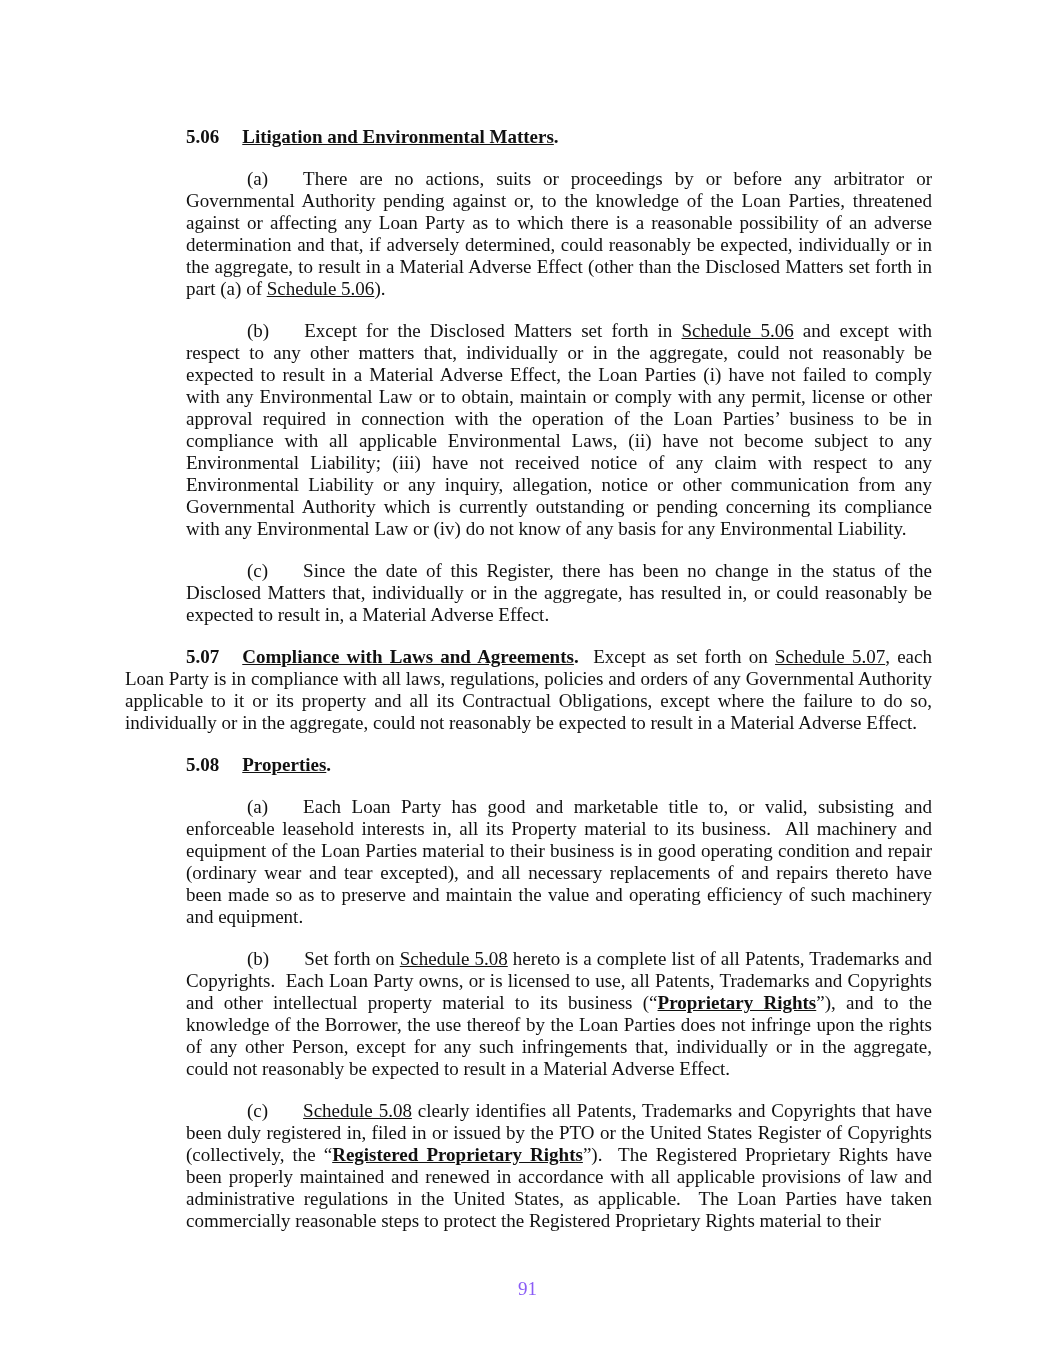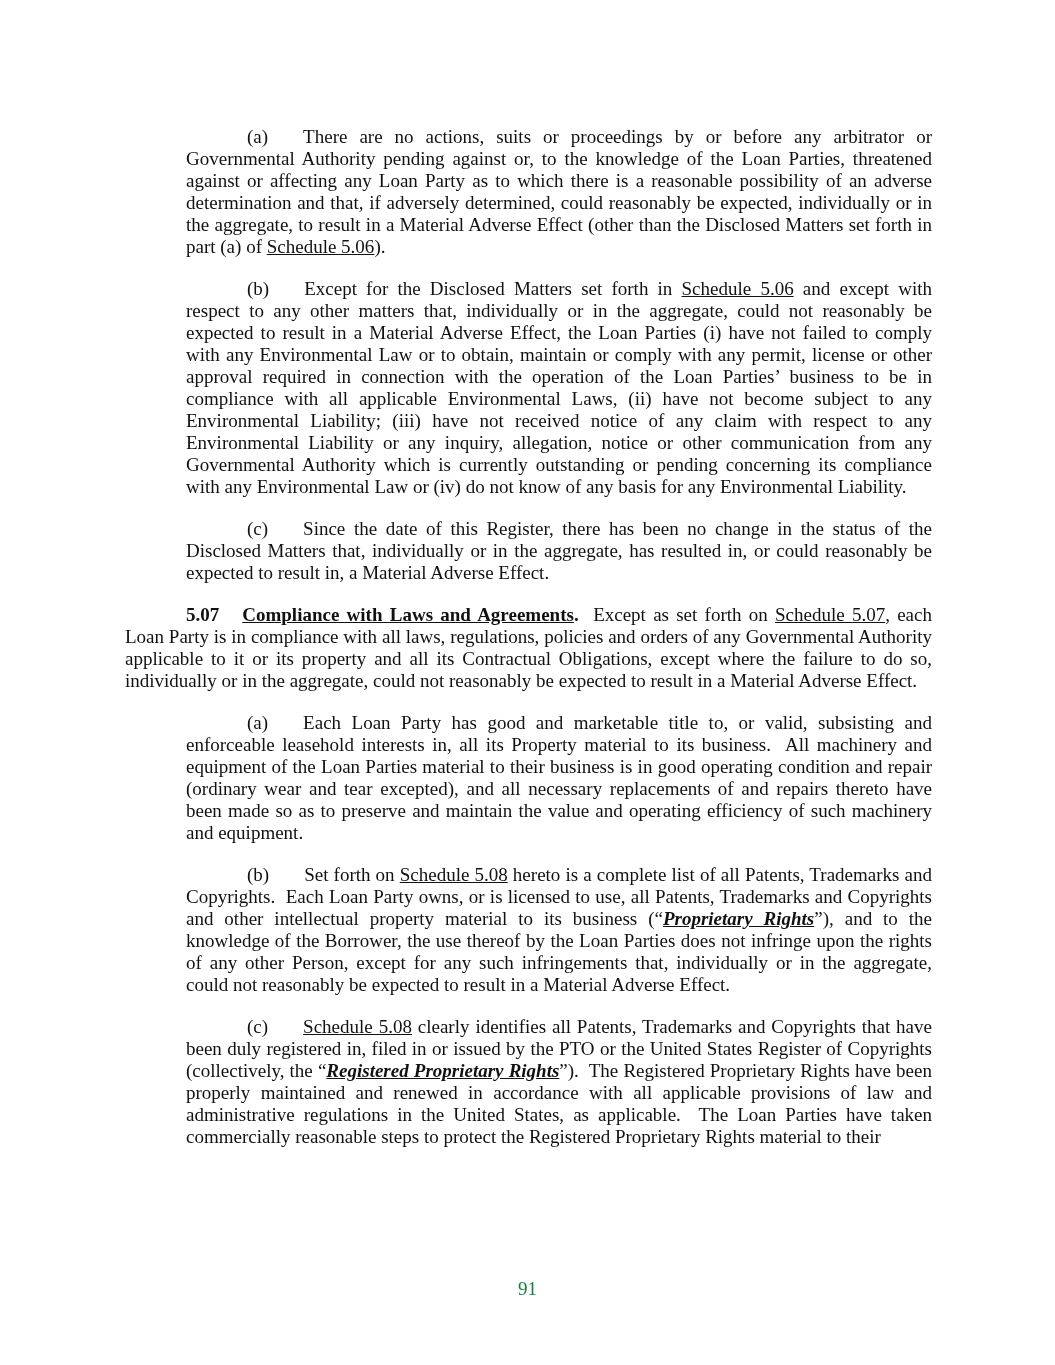--- a/index.html
+++ b/index.html
@@ -36,39 +36,41 @@
   .para.sub {
     margin-left: 61px;
     text-indent: 61px;
   }
   .para.section {
     text-indent: 61px;
   }
   .r-b  { font-weight: bold; }
   .r-u  { text-decoration: underline; margin-top: 25px; }
   .r-bu { font-weight: bold; text-decoration: underline; }
-  .r-biu{ font-weight: bold; font-style: italic; text-decoration: underline; }
+  .r-biu{ font-weight: bold; text-decoration: underline; }
   .tab  { display: inline-block; }
   .page-number {
     position: absolute;
     left: 0; top: 1278px;
     width: 1055px;
     text-align: center;
     font-size: 19px;
     line-height: 22px;
-    color: #15803d;
+    color: #8b5cf6;
   }
 </style>
 </head>
 <body>
 
 <div class="page">
   <div class="content">
+      <p class="para heading-sub"><span class="r-b">5.06</span><span class="tab" style="width: 23px;"></span><span class="r-bu">Litigation and Environmental Matters</span><span class="r-b">.</span></p>
       <p class="para sub"><span>(a)</span><span class="tab" style="width: 35px;"></span><span>There are no actions, suits or proceedings by or before any arbitrator or Governmental Authority pending against or, to the knowledge of the Loan Parties, threatened against or affecting any Loan Party as to which there is a reasonable possibility of an adverse determination and that, if adversely determined, could reasonably be expected, individually or in the aggregate, to result in a Material Adverse Effect (other than the Disclosed Matters set forth in part (a) of </span><span class="r-u">Schedule 5.06</span><span>).</span></p>
       <p class="para sub"><span>(b)</span><span class="tab" style="width: 35px;"></span><span>Except for the Disclosed Matters set forth in </span><span class="r-u">Schedule 5.06</span><span> and except with respect to any other matters that, individually or in the aggregate, could not reasonably be expected to result in a Material Adverse Effect, the Loan Parties (i) have not failed to comply with any Environmental Law or to obtain, maintain or comply with any permit, license or other approval required in connection with the operation of the Loan Parties’ business to be in compliance with all applicable Environmental Laws, (ii) have not become subject to any Environmental Liability; (iii) have not received notice of any claim with respect to any Environmental Liability or any inquiry, allegation, notice or other communication from any Governmental Authority which is currently outstanding or pending concerning its compliance with any Environmental Law or (iv) do not know of any basis for any Environmental Liability.</span></p>
       <p class="para sub"><span>(c)</span><span class="tab" style="width: 35px;"></span><span>Since the date of this Register, there has been no change in the status of the Disclosed Matters that, individually or in the aggregate, has resulted in, or could reasonably be expected to result in, a Material Adverse Effect.</span></p>
       <p class="para section"><span class="r-b">5.07</span><span class="tab" style="width: 23px;"></span><span class="r-bu">Compliance with Laws and Agreements</span><span class="r-b">.</span><span>&nbsp; Except as set forth on </span><span class="r-u">Schedule 5.07</span><span>, each Loan Party is in compliance with all laws, regulations, policies and orders of any Governmental Authority applicable to it or its property and all its Contractual Obligations, except where the failure to do so, individually or in the aggregate, could not reasonably be expected to result in a Material Adverse Effect.</span></p>
+      <p class="para heading-sub"><span class="r-b">5.08</span><span class="tab" style="width: 23px;"></span><span class="r-bu">Properties</span><span class="r-b">.</span></p>
       <p class="para sub"><span>(a)</span><span class="tab" style="width: 35px;"></span><span>Each Loan Party has good and marketable title to, or valid, subsisting and enforceable leasehold interests in, all its Property material to its business.&nbsp; All machinery and equipment of the Loan Parties material to their business is in good operating condition and repair (ordinary wear and tear excepted), and all necessary replacements of and repairs thereto have been made so as to preserve and maintain the value and operating efficiency of such machinery and equipment.</span></p>
       <p class="para sub"><span>(b)</span><span class="tab" style="width: 35px;"></span><span>Set forth on </span><span class="r-u">Schedule 5.08</span><span> hereto is a complete list of all Patents, Trademarks and Copyrights.&nbsp; Each Loan Party owns, or is licensed to use, all Patents, Trademarks and Copyrights and other intellectual property material to its business (“</span><span class="r-biu">Proprietary Rights</span><span>”), and to the knowledge of the Borrower, the use thereof by the Loan Parties does not infringe upon the rights of any other Person, except for any such infringements that, individually or in the aggregate, could not reasonably be expected to result in a Material Adverse Effect.</span></p>
       <p class="para sub"><span>(c)</span><span class="tab" style="width: 35px;"></span><span class="r-u">Schedule 5.08</span><span> clearly identifies all Patents, Trademarks and Copyrights that have been duly registered in, filed in or issued by the PTO or the United States Register of Copyrights (collectively, the “</span><span class="r-biu">Registered Proprietary Rights</span><span>”).&nbsp; The Registered Proprietary Rights have been properly maintained and renewed in accordance with all applicable provisions of law and administrative regulations in the United States, as applicable.&nbsp; The Loan Parties have taken commercially reasonable steps to protect the Registered Proprietary Rights material to their</span></p>
     </div>
   <div class="page-number">91</div>
 </div>
 
 </body></html>

